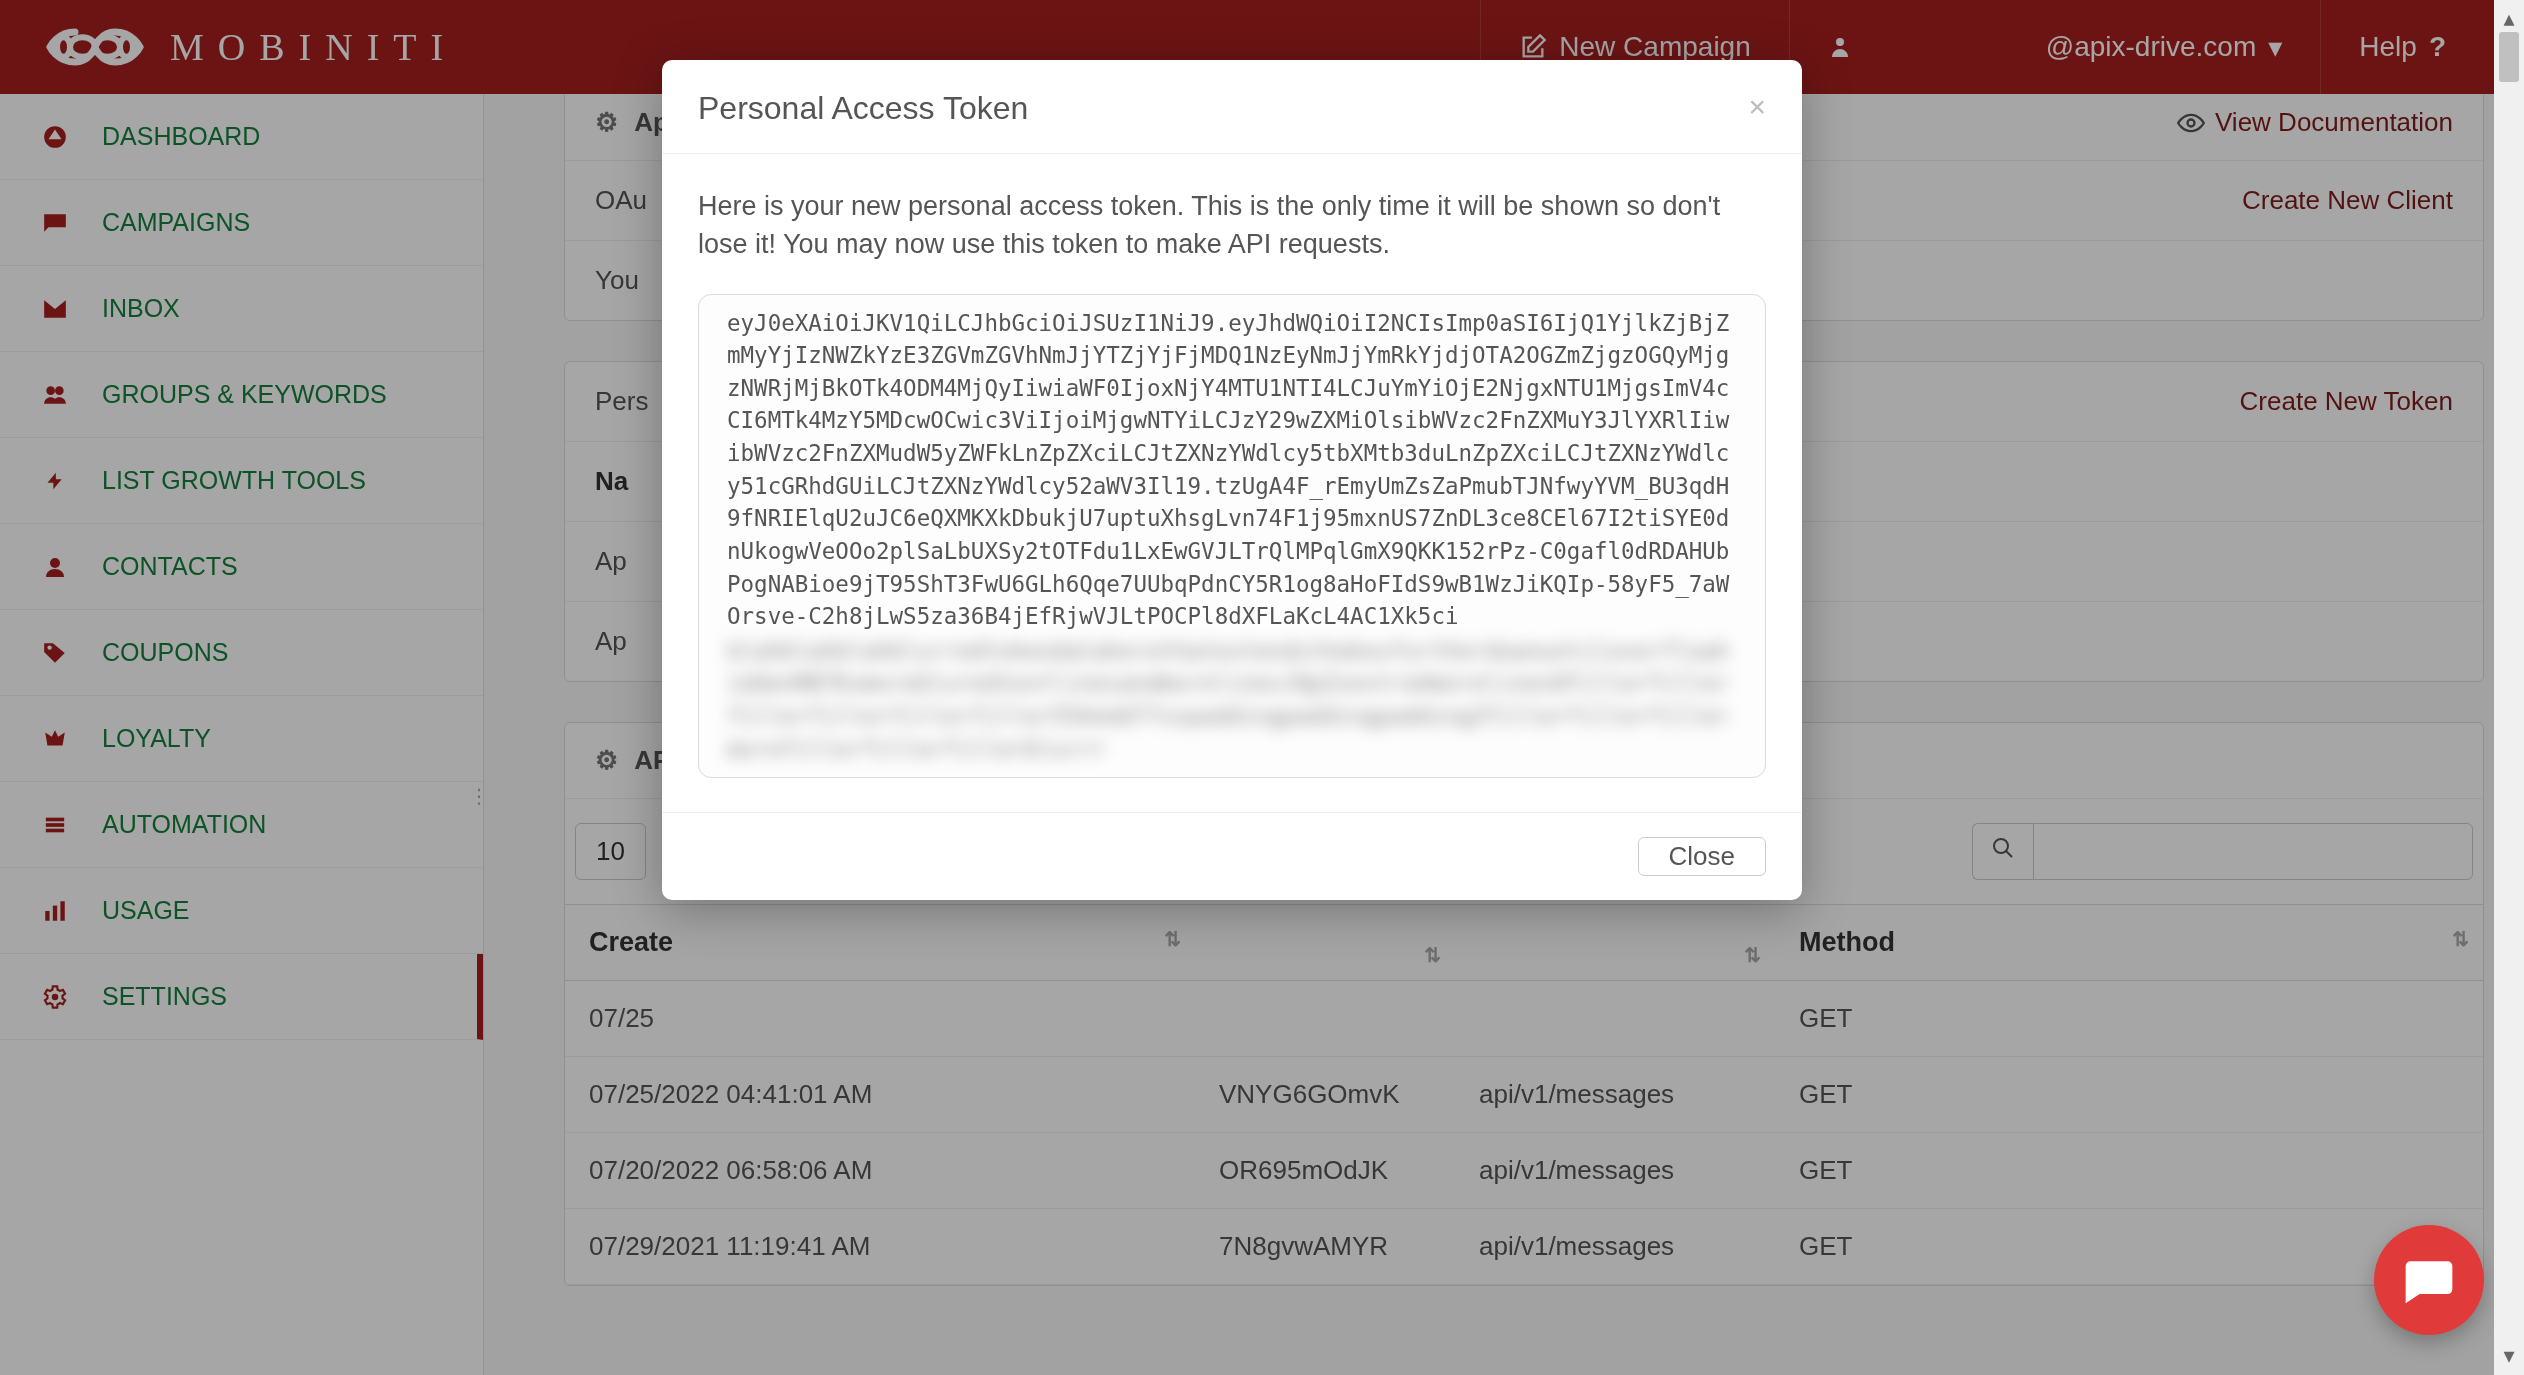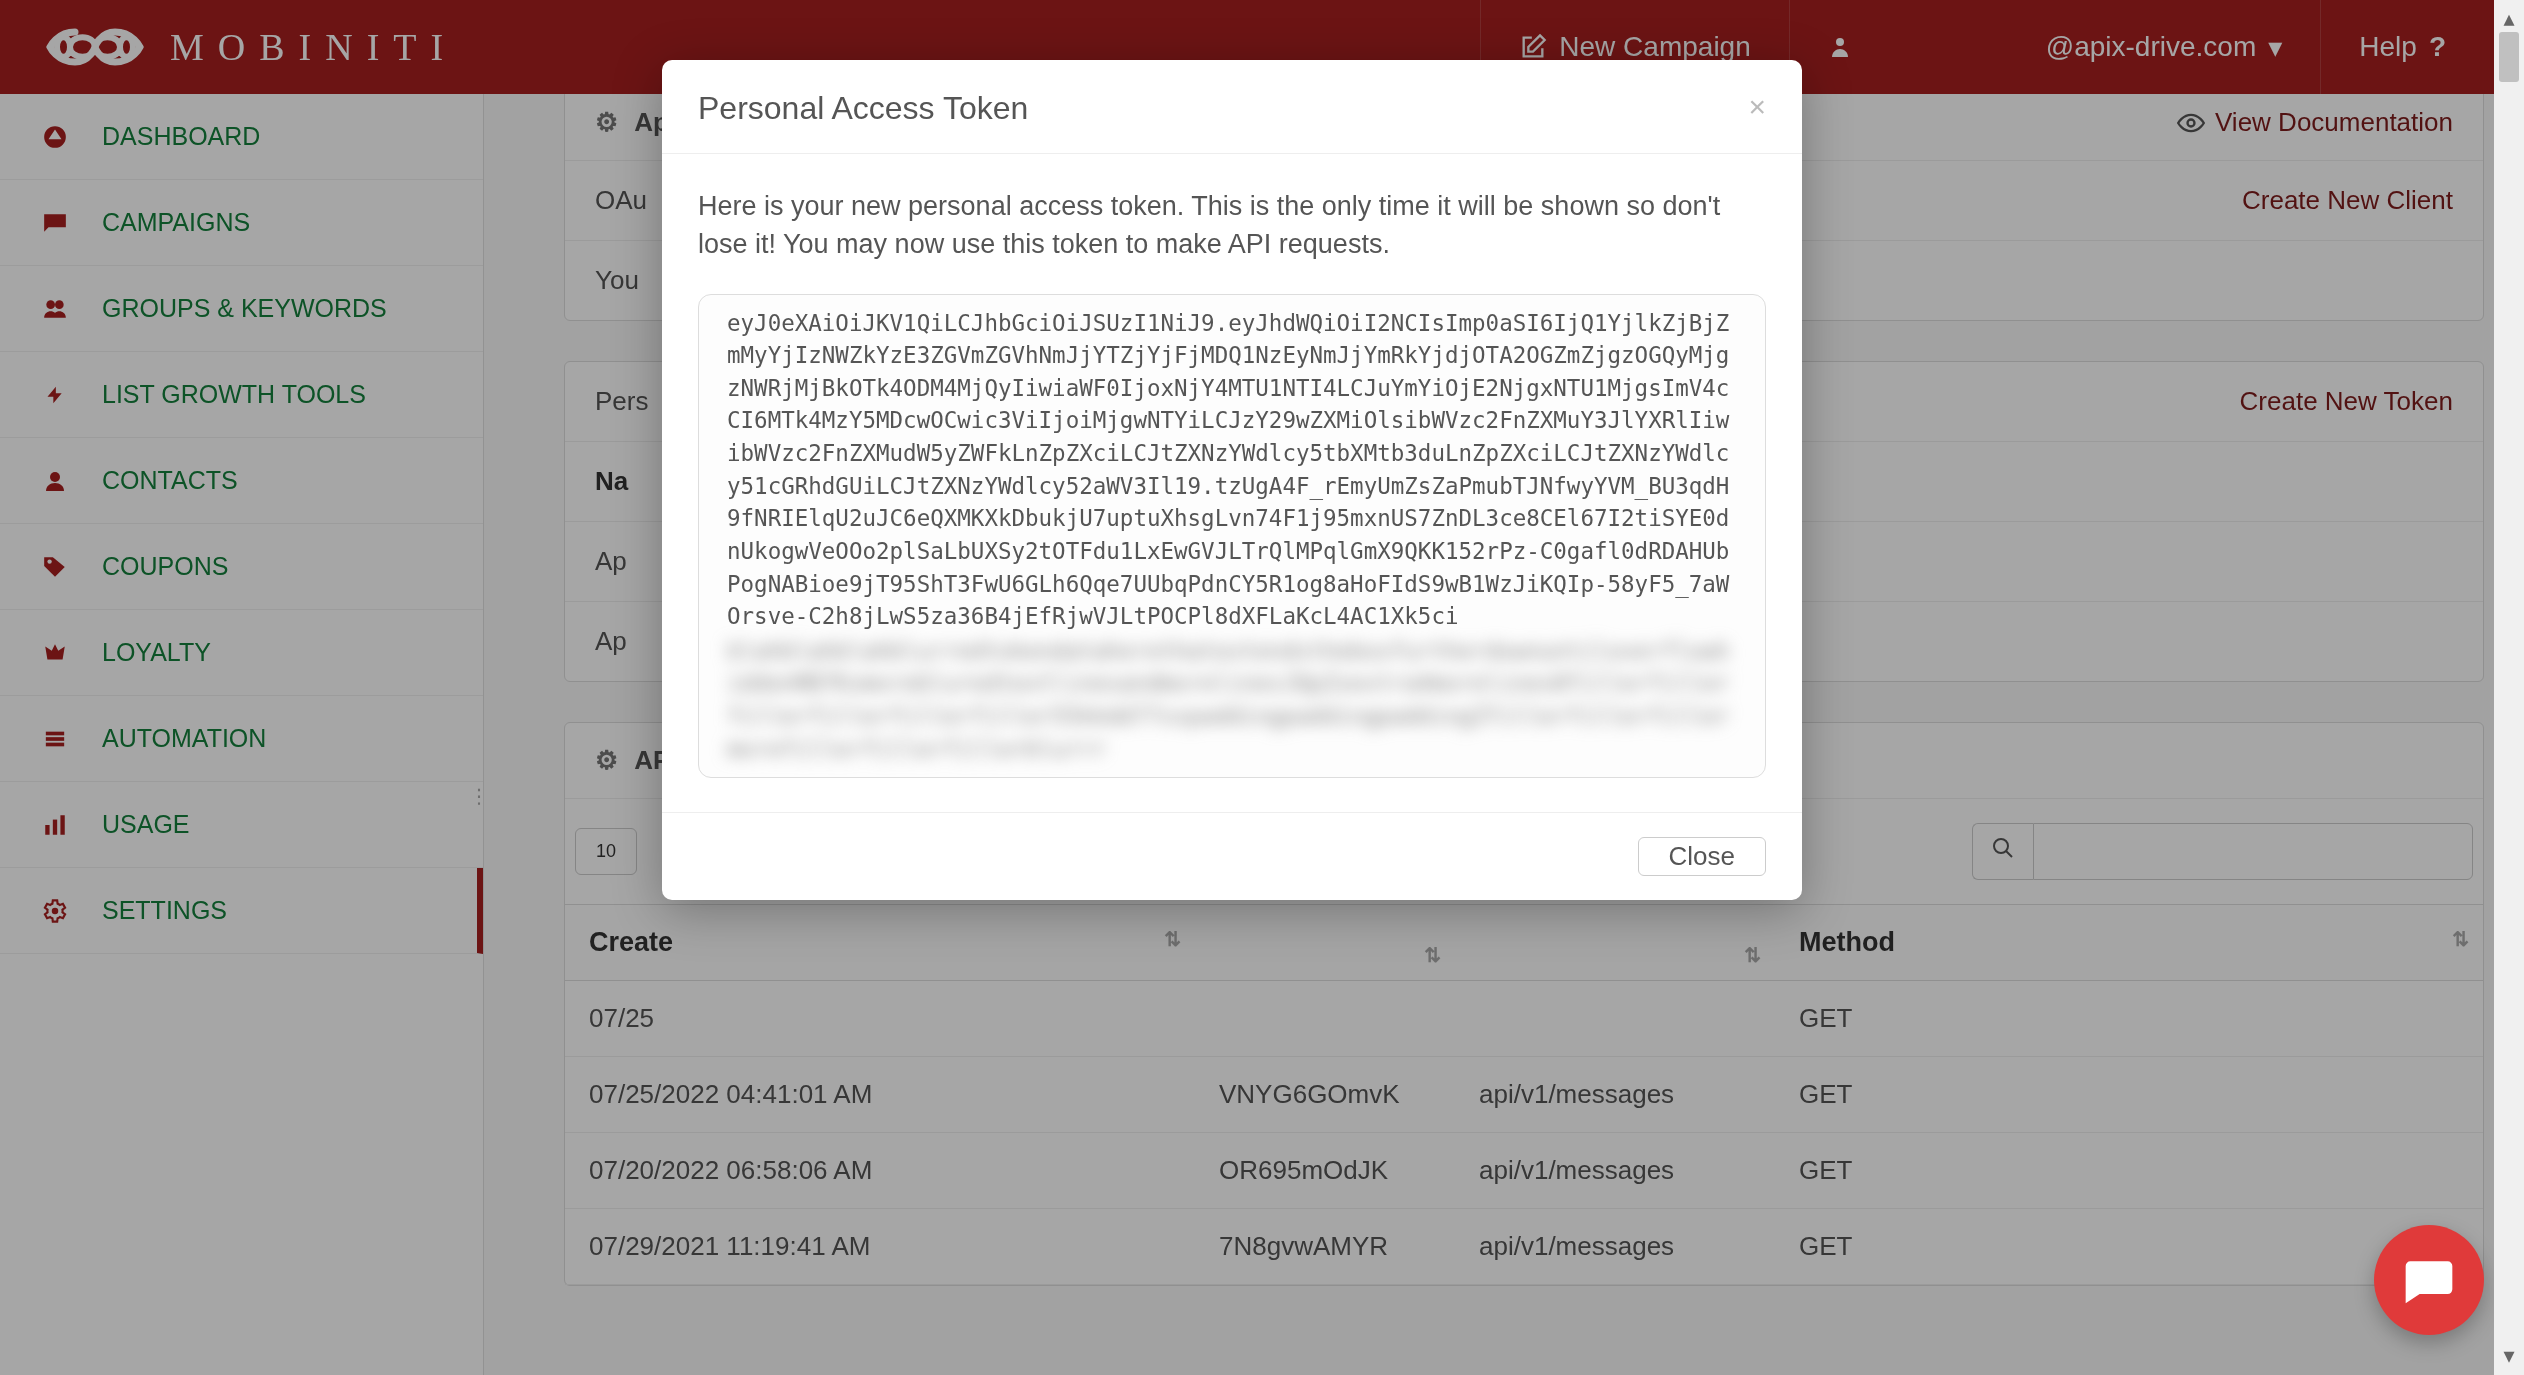--- a/index.html
+++ b/index.html
@@ -145,21 +145,21 @@
 .table-controls {
   display: flex;
   align-items: center;
   padding: 24px 10px 24px 10px;
   gap: 20px;
 }
 .select-box {
   border: 1px solid #ccc;
   border-radius: 6px;
   padding: 12px 20px;
-  font-size: 18px;
+  font-size: 26px;
   background: #fff;
 }
 .search-group {
   margin-left: auto;
   display: flex;
 }
 .search-btn {
   border: 1px solid #ccc;
   background: #fff;
   padding: 12px 18px;
@@ -364,20 +364,28 @@
           </span>
         <span>DASHBOARD</span>
       </div>
       <div class="nav-item">
         <span class="nav-icon">
             <svg width="26" height="26" viewBox="0 0 24 24" fill="#a61f1f">
               <path d="M2 4h20v12H6l-4 4V4z"></path>
             </svg>
           </span>
         <span>CAMPAIGNS</span>
+      </div>
+      <div class="nav-item">
+        <span class="nav-icon">
+            <svg width="26" height="26" viewBox="0 0 24 24" fill="#a61f1f">
+              <path d="M2 4h20v16H2z M2 4l10 8 10-8"></path>
+            </svg>
+          </span>
+        <span>INBOX</span>
       </div>
       <div class="nav-item">
         <span class="nav-icon">
             <svg width="28" height="26" viewBox="0 0 24 24" fill="#a61f1f">
               <circle cx="8" cy="8" r="4"></circle>
               <circle cx="16" cy="8" r="4"></circle>
               <path d="M2 20c0-4 3-6 6-6s6 2 6 6M10 20c0-4 3-6 6-6s6 2 6 6"></path>
             </svg>
           </span>
         <span>GROUPS &amp; KEYWORDS</span>

